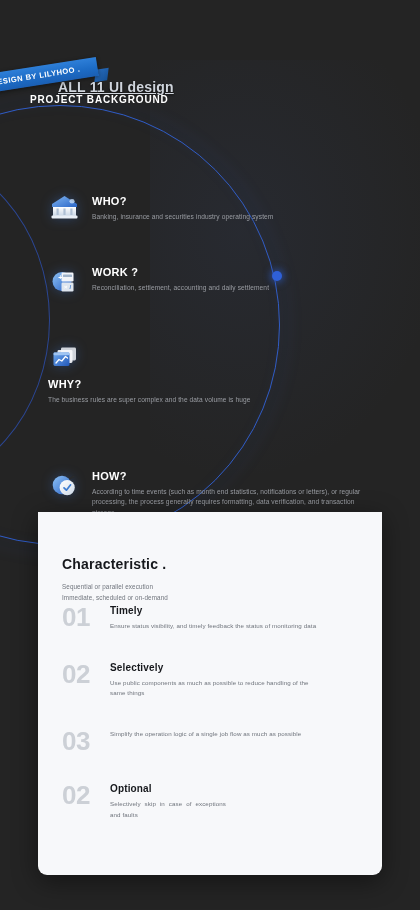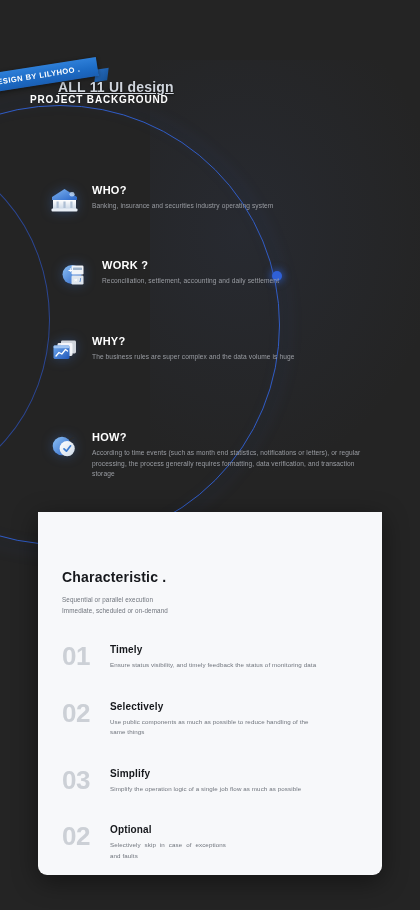--- a/index.html
+++ b/index.html
@@ -94,23 +94,23 @@
     color:#ffffff;
     font-size:10px;
     font-weight:bold;
     letter-spacing:.85px;
     z-index:4;
   }
 
   
   .features { position:absolute; left:0; top:176px; width:420px; z-index:3; }
   .feature { position:relative; display:flex; align-items:flex-start; padding-left:48px; }
-  .f1 { margin-top:4px; }
-  .f2 { margin-top:39px;margin-left:10px; }
-  .f3 { margin-top:40px; }
+  .f1 { margin-top:11px;align-items:flex-end; }
+  .f2 { margin-top:39px; }
+  .f3 { margin-top:40px;flex-direction:column; }
   .f4 { margin-top:60px; }
 
   .ficon {
     position:relative;
     width:33px; height:33px;
     flex:0 0 33px;
     margin-top:3px;
     margin-right:11px;
   }
   .ficon svg { display:block; width:33px; height:33px;
@@ -145,38 +145,38 @@
     z-index:7;
     overflow:hidden;
   }
   .card-top {
     position:absolute; left:0; top:0; width:100%; height:42px;
     background:#f7f8fa;
     -webkit-clip-path:polygon(0 0, 103px 0, 132px 34px, 344px 34px, 344px 42px, 0 42px);
     clip-path:polygon(0 0, 103px 0, 132px 34px, 344px 34px, 344px 42px, 0 42px);
     border-top-left-radius:8px;
   }
-  .card-body { position:relative; padding:57px 0 0 24px; }
+  .card-body { position:relative; padding:44px 0 0 24px; }
 
   .sec-title {
     color:#16181c;
     font-size:14px;
     font-weight:bold;
     letter-spacing:.2px;
   }
   .sec-sub {
     color:#6f747c;
     font-size:6.3px;
     line-height:1.75;
     margin-top:9px;
     letter-spacing:.1px;
   }
   .sec-title-2 { margin-top:30px; }
 
-  .principles { margin-top:26px; }
+  .principles { }
   .principle { display:flex; align-items:flex-start; margin-bottom:28px; }
   .pnum {
     color:#ccd0d6;
     font-size:26px;
     font-weight:bold;
     line-height:.95;
     letter-spacing:-.5px;
     flex:0 0 48px;
     margin-top:2px;
   }
@@ -342,21 +342,20 @@
         <div class="pnum">02</div>
         <div class="ptext">
           <div class="phead">Selectively</div>
           <div class="pdesc">Use public components as much as possible to reduce handling of the same things</div>
         </div>
       </div>
 
       <div class="principle">
         <div class="pnum">03</div>
         <div class="ptext">
-          <div class="phead">Simplify</div>
           <div class="pdesc">Simplify the operation logic of a single job flow as much as possible</div>
         </div>
       </div>
 
       <div class="principle">
         <div class="pnum">02</div>
         <div class="ptext">
           <div class="phead">Optional</div>
           <div class="pdesc justify">Selectively skip in case of exceptions and faults</div>
         </div>

